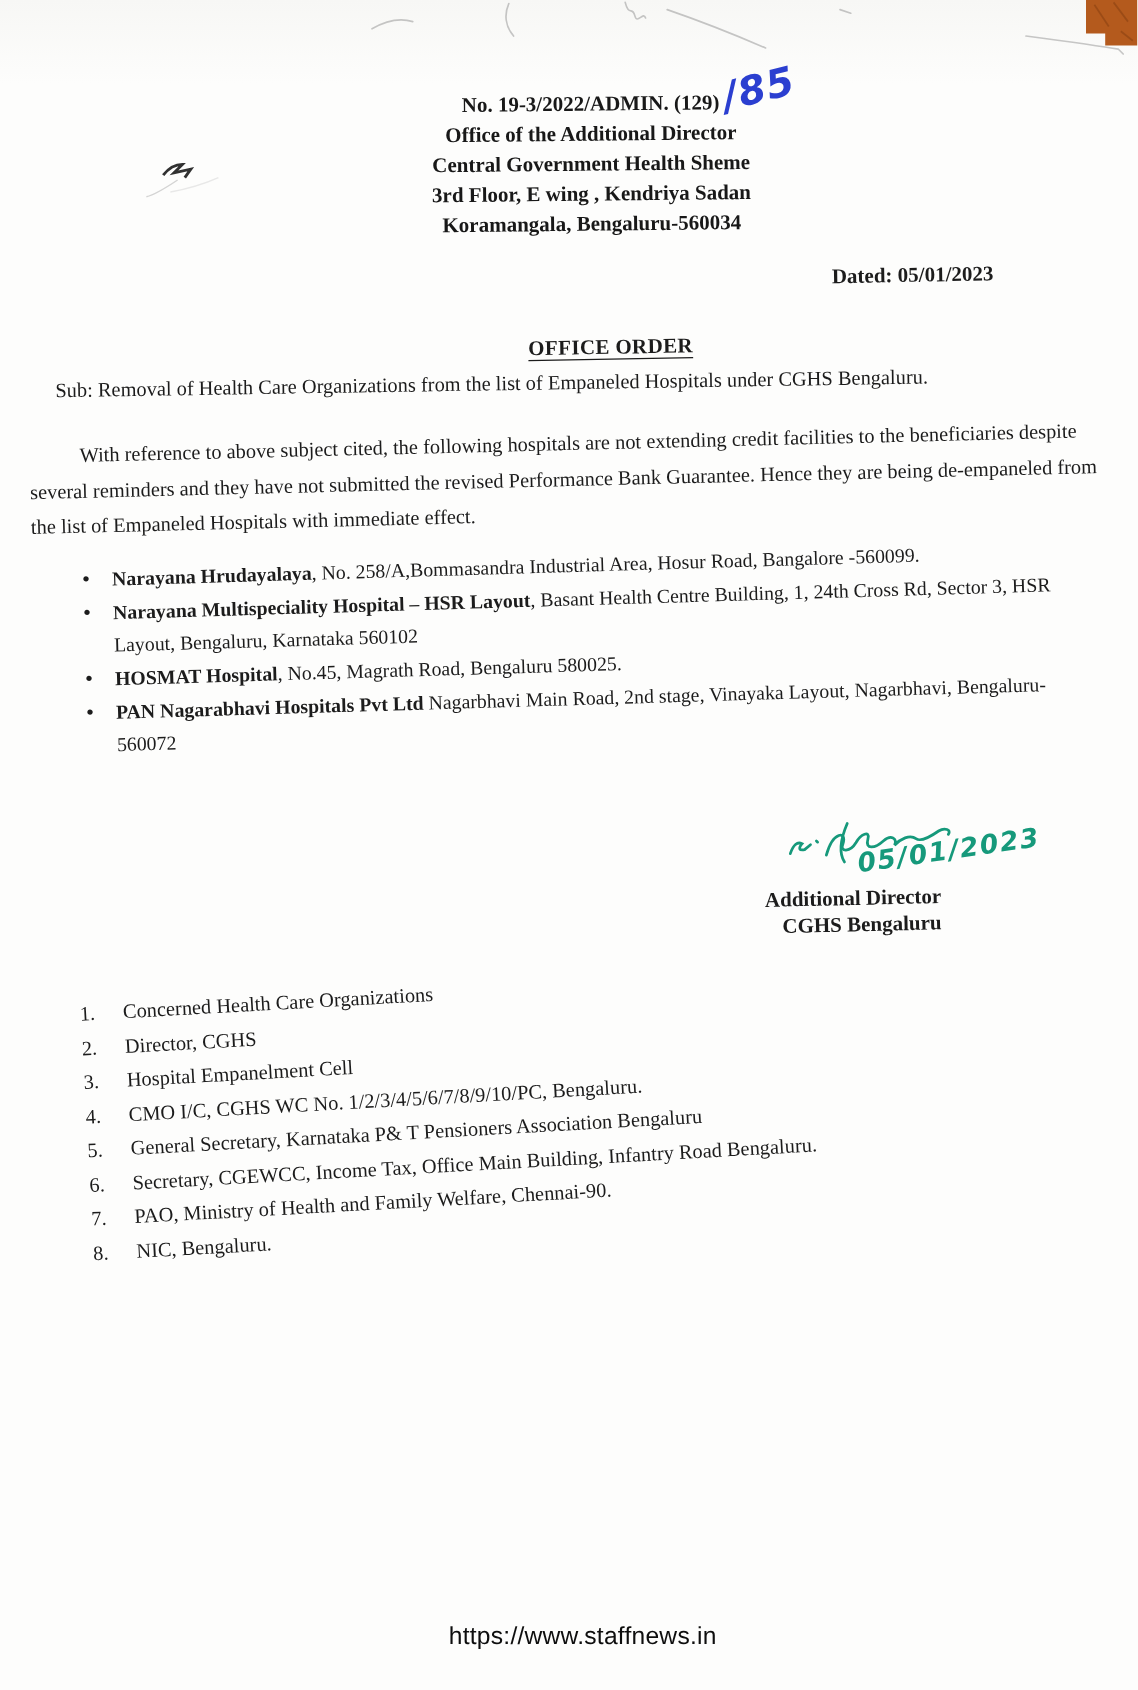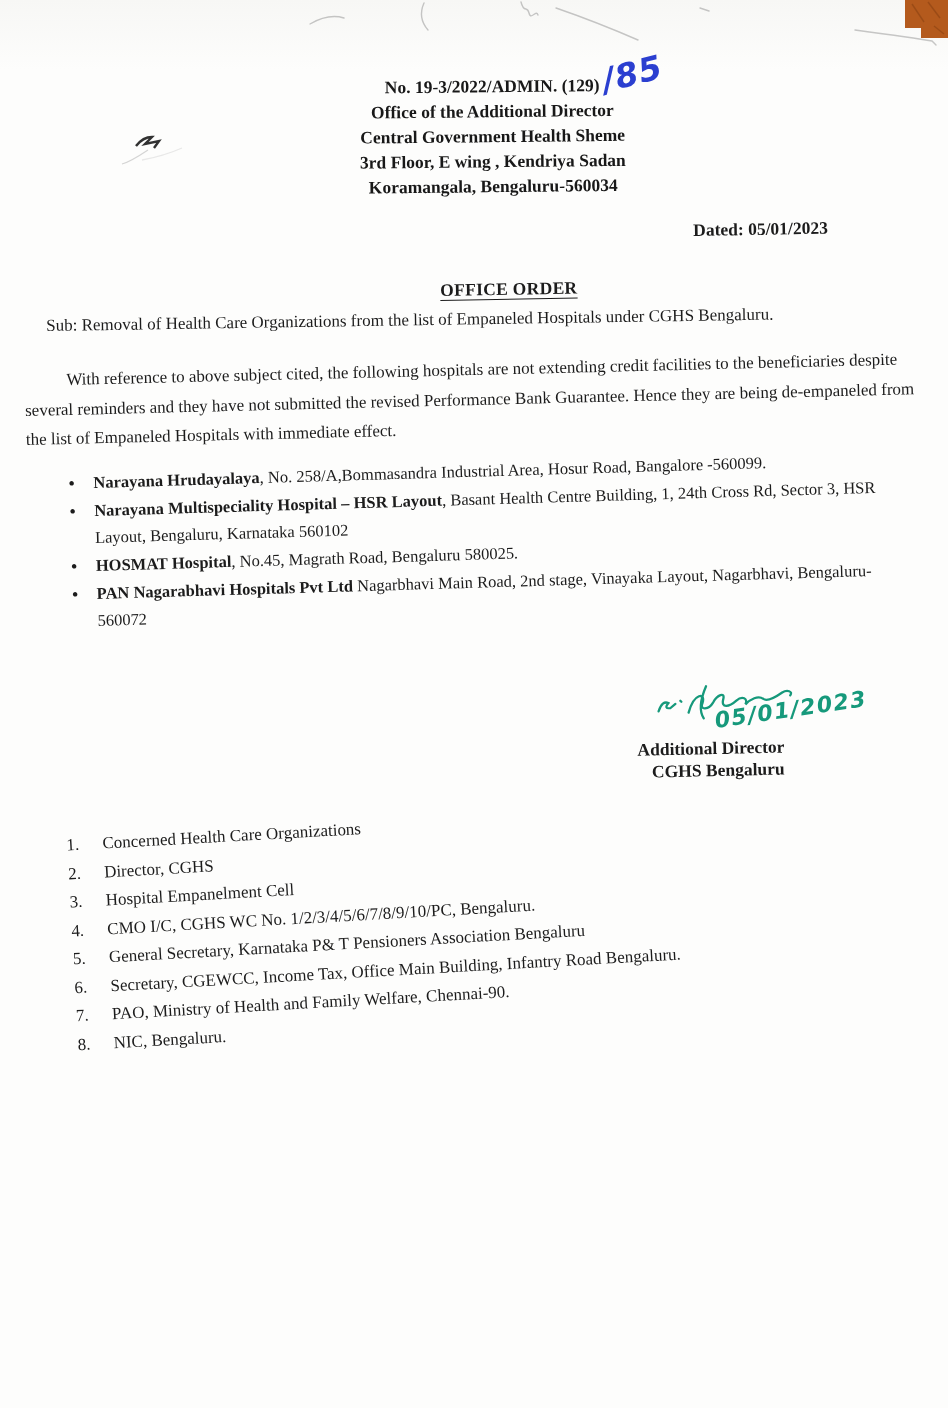--- a/index.html
+++ b/index.html
@@ -167,14 +167,15 @@
     <li>Concerned Health Care Organizations</li>
     <li>Director, CGHS</li>
     <li>Hospital Empanelment Cell</li>
     <li>CMO I/C, CGHS WC No. 1/2/3/4/5/6/7/8/9/10/PC, Bengaluru.</li>
     <li>General Secretary, Karnataka P&amp; T Pensioners Association Bengaluru</li>
     <li>Secretary, CGEWCC, Income Tax, Office Main Building, Infantry Road Bengaluru.</li>
     <li>PAO, Ministry of Health and Family Welfare, Chennai-90.</li>
     <li>NIC, Bengaluru.</li>
   </ol>
 
+  <div class="abs footer-url">https://www.staffnews.in</div>
 
 </div>
 
 </body></html>

